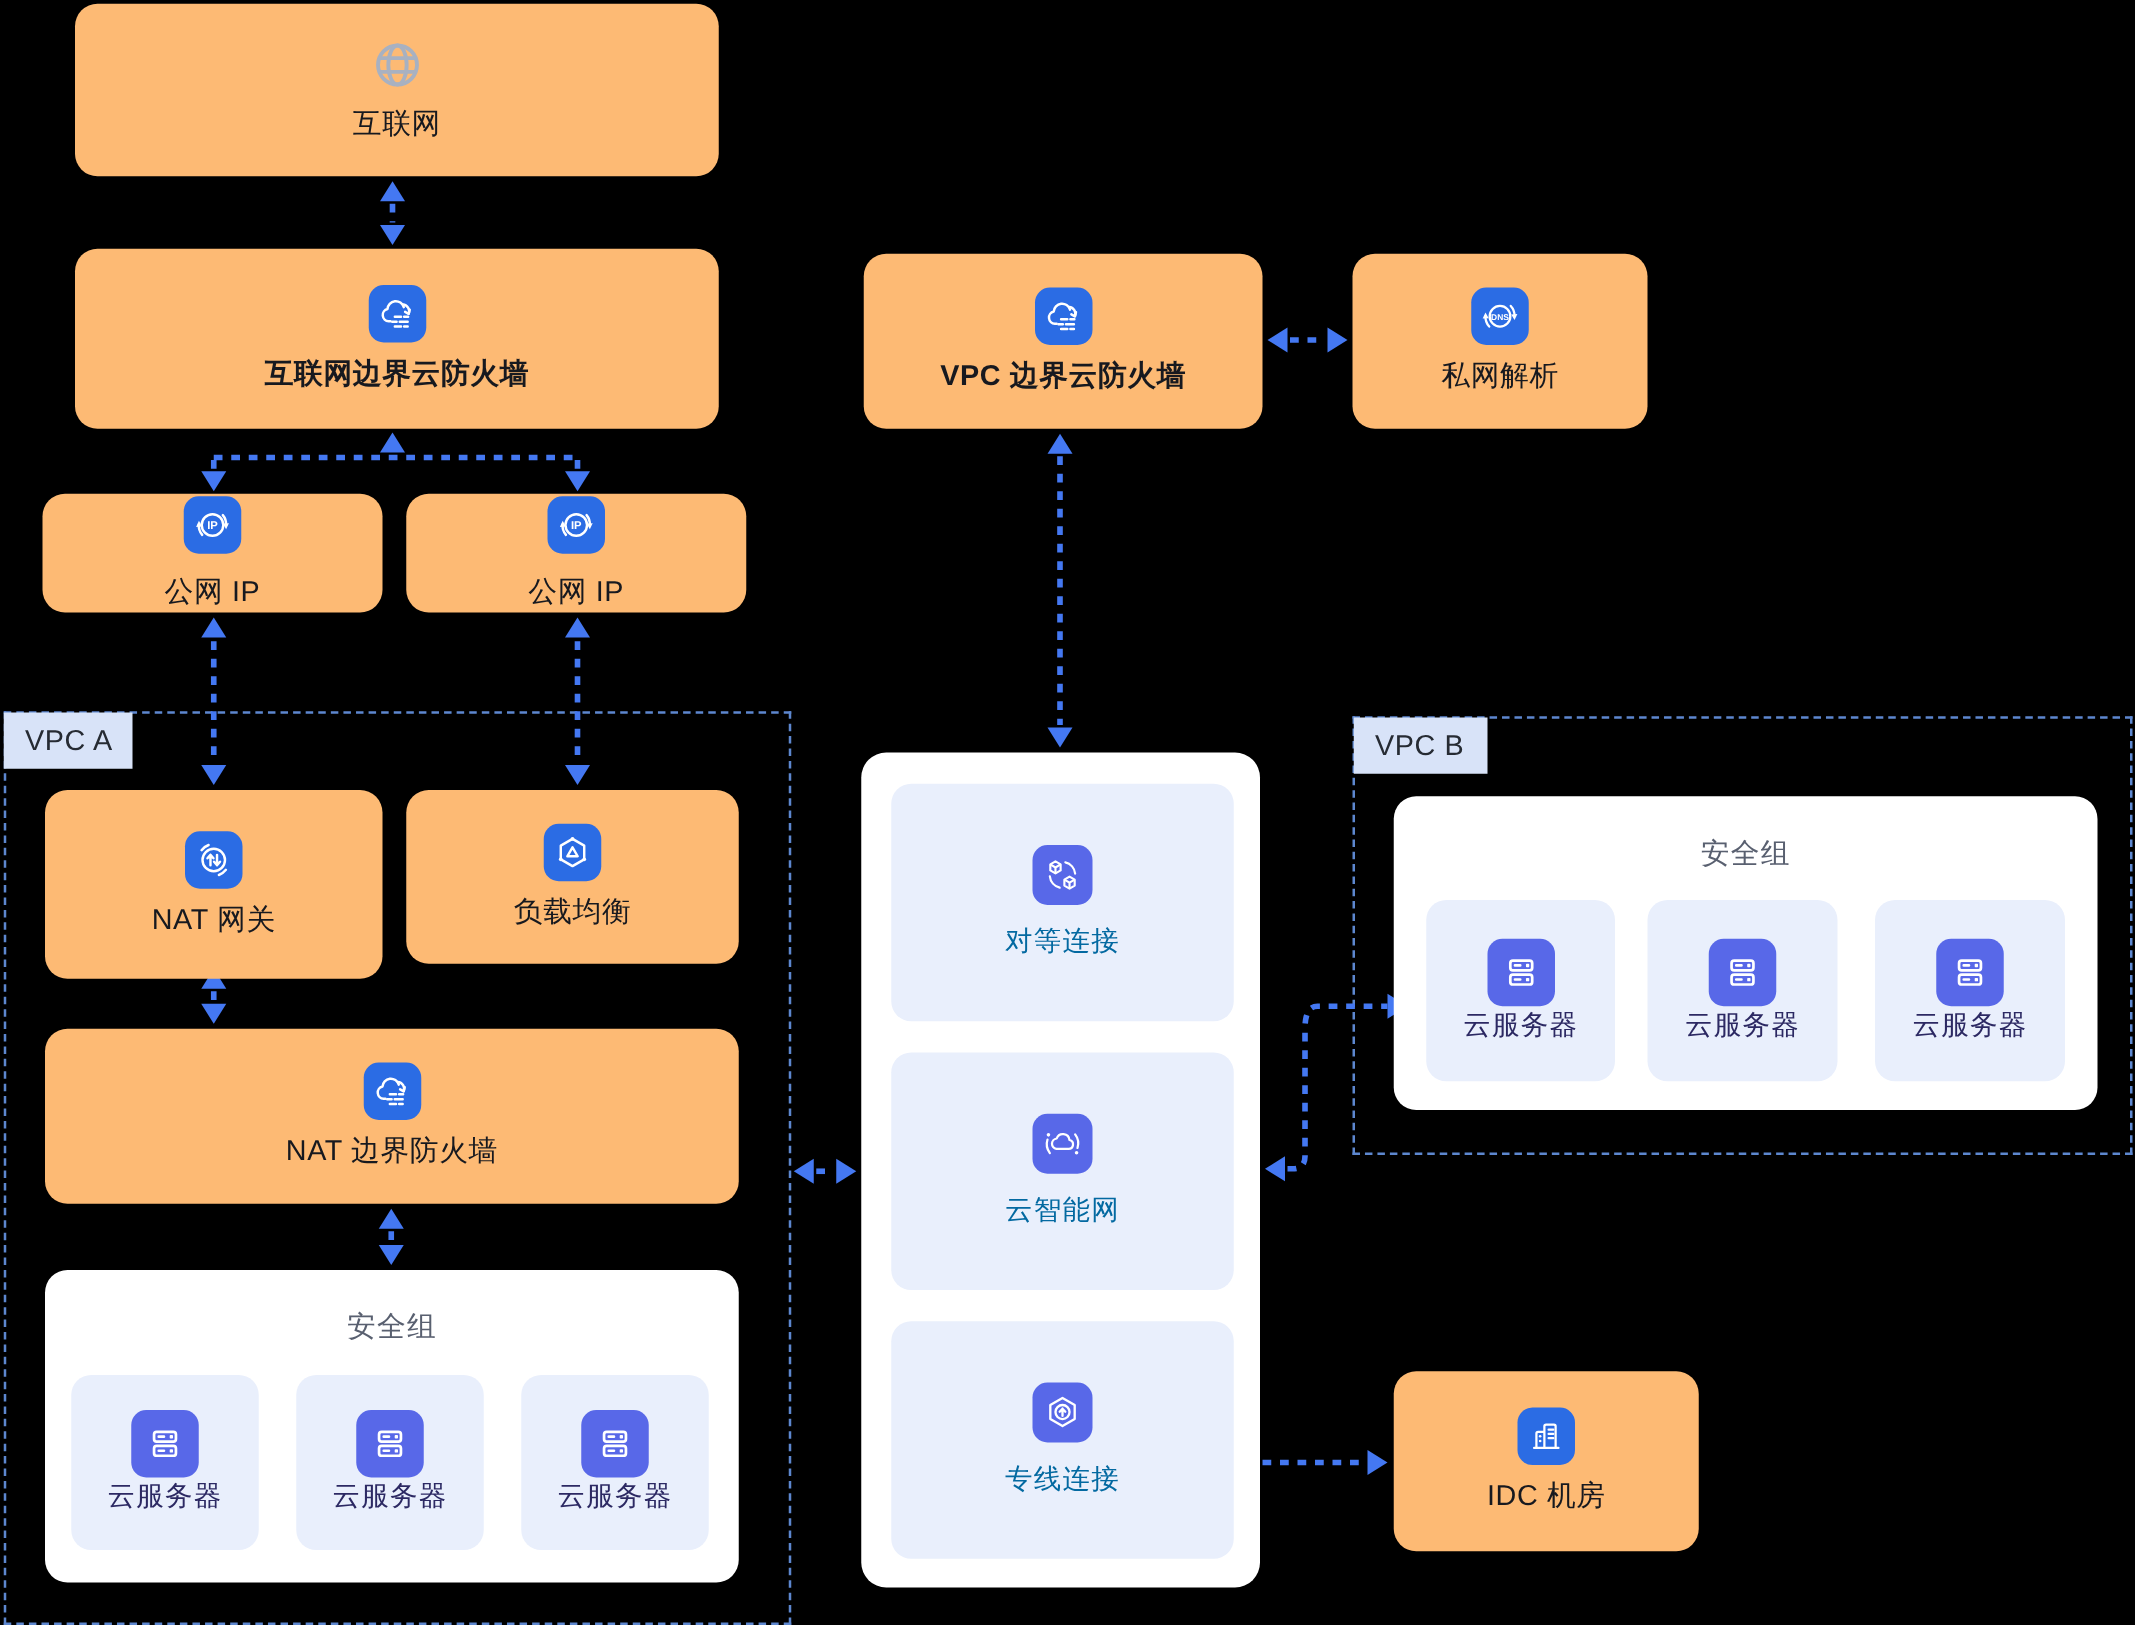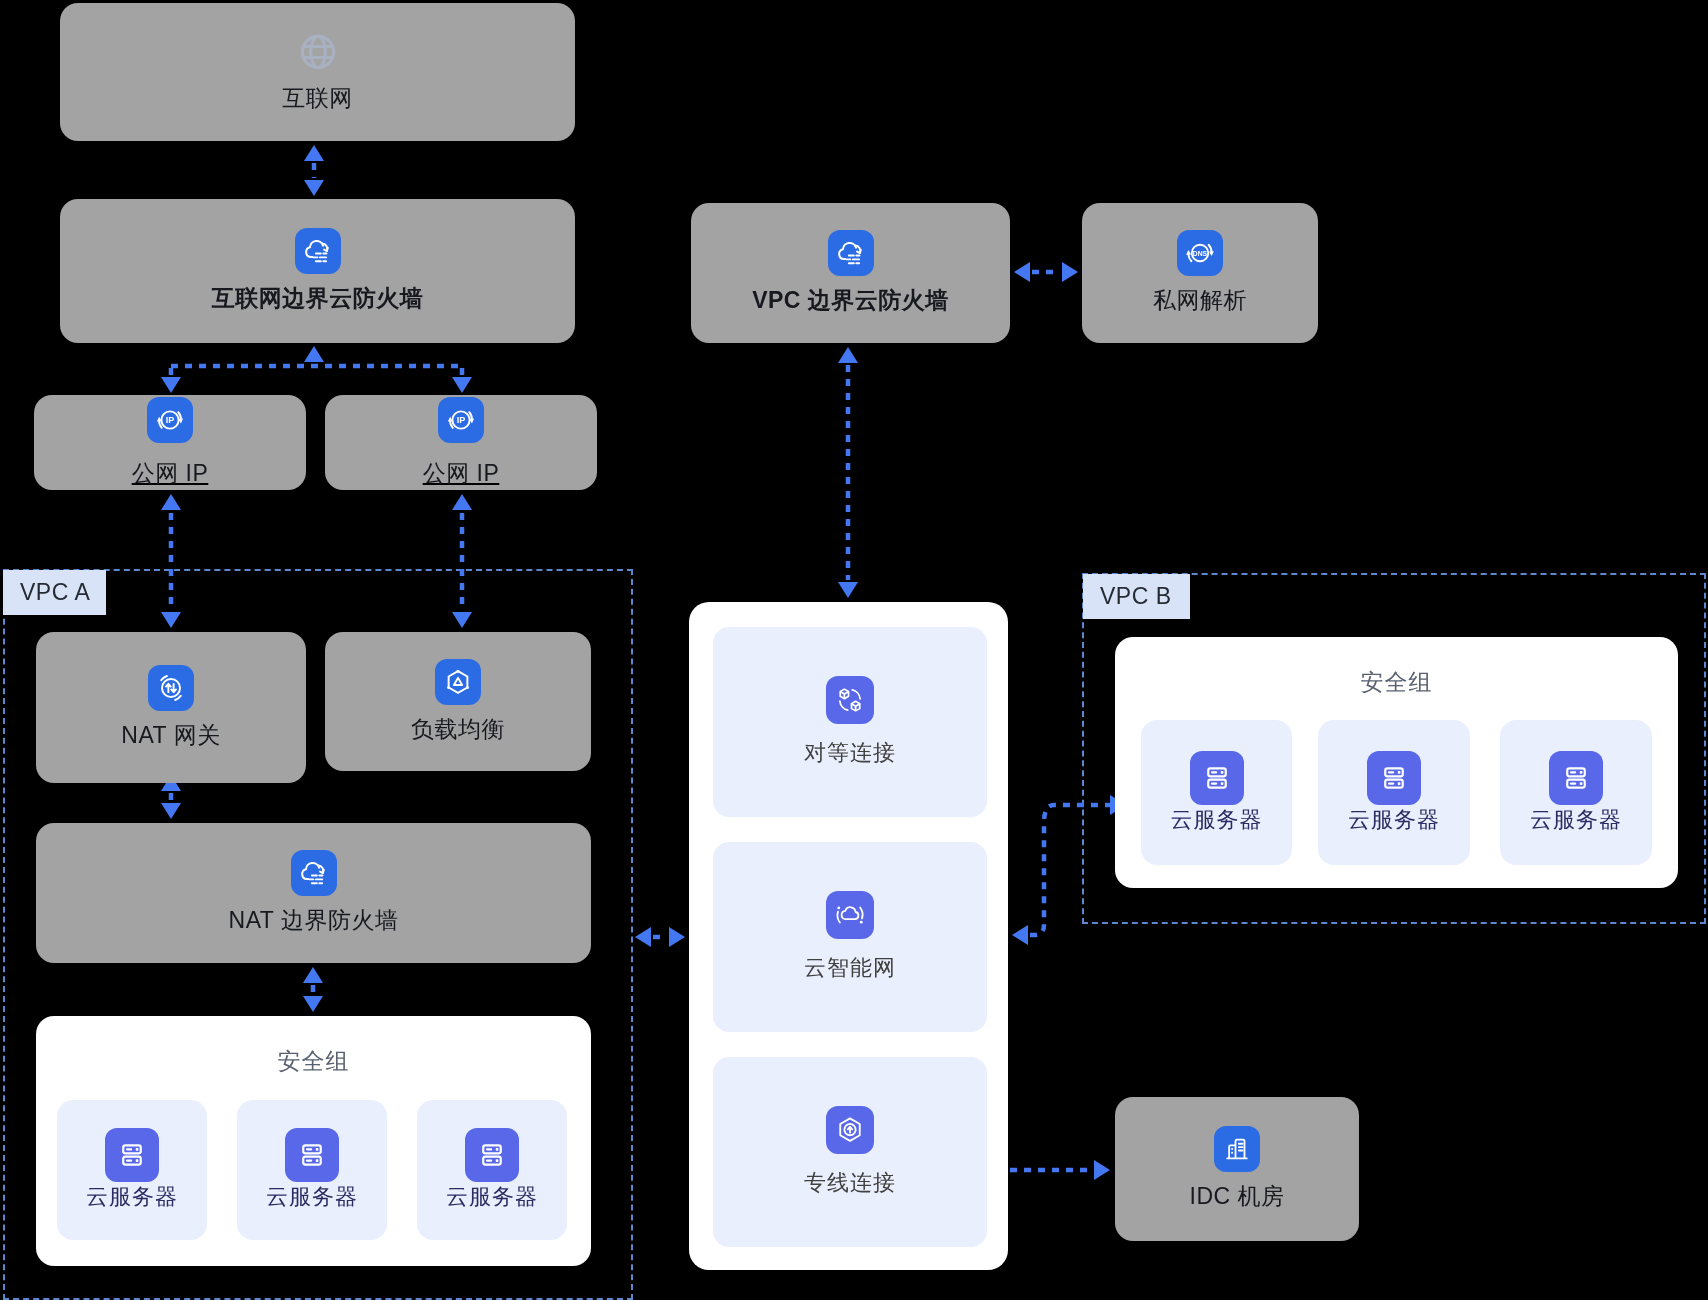--- a/index.html
+++ b/index.html
@@ -1,41 +1,41 @@
 <!DOCTYPE html>
 <html><head>
 <meta charset="utf-8">
 <style>
   html,body{margin:0;padding:0;background:#000;}
   #stage{position:relative;width:1708px;height:1300px;background:#000;overflow:hidden;
          font-family:"Liberation Sans","DejaVu Sans",sans-serif;}
   svg.layer{position:absolute;left:0;top:0;pointer-events:none;}
-  .node{position:absolute;background:#a3a3a3;border-radius:18px;display:flex;flex-direction:column;
+  .node{position:absolute;background:#fdba74;border-radius:18px;display:flex;flex-direction:column;
         align-items:center;justify-content:center;gap:9px;}
-  .node.row{gap:15px;text-decoration:underline;}
+  .node.row{gap:15px;}
   .icon{display:flex;align-items:center;justify-content:center;flex:none;}
   .icon.sq{border-radius:12px;}
   .icon.blue{background:#2b6ce4;}
   .icon.indigo{background:#5868e8;}
   .i46{width:46px;height:46px;}
   .i48{width:48px;height:48px;}
   .i54{width:54px;height:54px;border-radius:14px;}
   .label{font-size:23px;color:#17191f;font-weight:500;letter-spacing:.5px;white-space:nowrap;}
   .label.bold{font-weight:700;}
   .vpc{position:absolute;border:2px dashed #5d87cf;}
   .chip{position:absolute;background:#d8e3f8;color:#262b33;font-size:23px;
         display:flex;align-items:center;padding-left:17px;letter-spacing:.5px;}
   .sg{position:absolute;background:#fff;border-radius:18px;}
   .sg-title{position:absolute;left:0;right:0;top:30px;text-align:center;
             font-size:23px;color:#596070;font-weight:500;letter-spacing:1px;}
   .panel{position:absolute;background:#e9effc;border-radius:16px;display:flex;flex-direction:column;
          align-items:center;justify-content:center;}
   .panel .plabel{font-size:22px;font-weight:500;letter-spacing:1px;white-space:nowrap;}
   .srv .plabel{color:#2c2963;}
-  .midcard .plabel{color:#404040;margin-top:14px;}
+  .midcard .plabel{color:#0369a1;margin-top:14px;}
   .midcol{position:absolute;background:#fff;border-radius:20px;}
 </style>
 </head>
 <body>
 
 <div id="stage">
 
   <div class="vpc" style="left:3px;top:569px;width:626px;height:727px"></div>
   <div class="chip" style="left:3px;top:570px;width:86px;height:45px">
     <span>VPC A</span>

